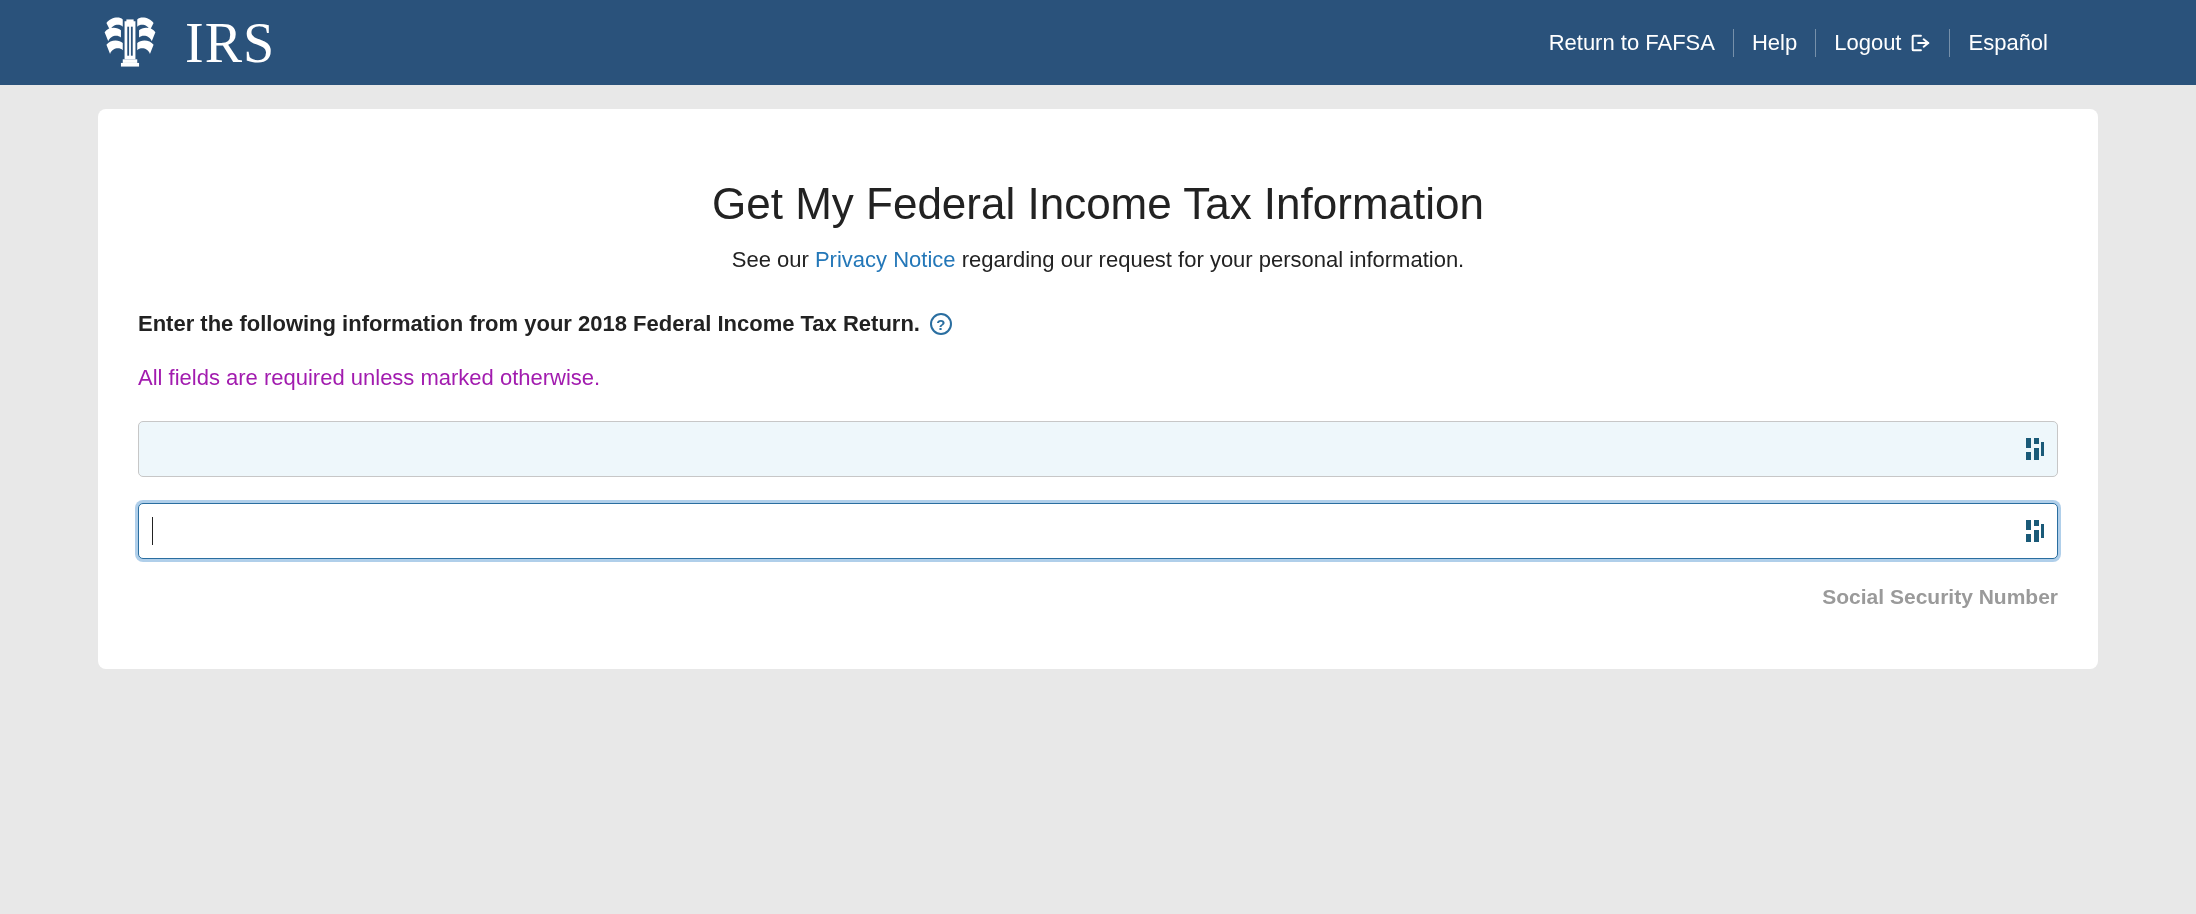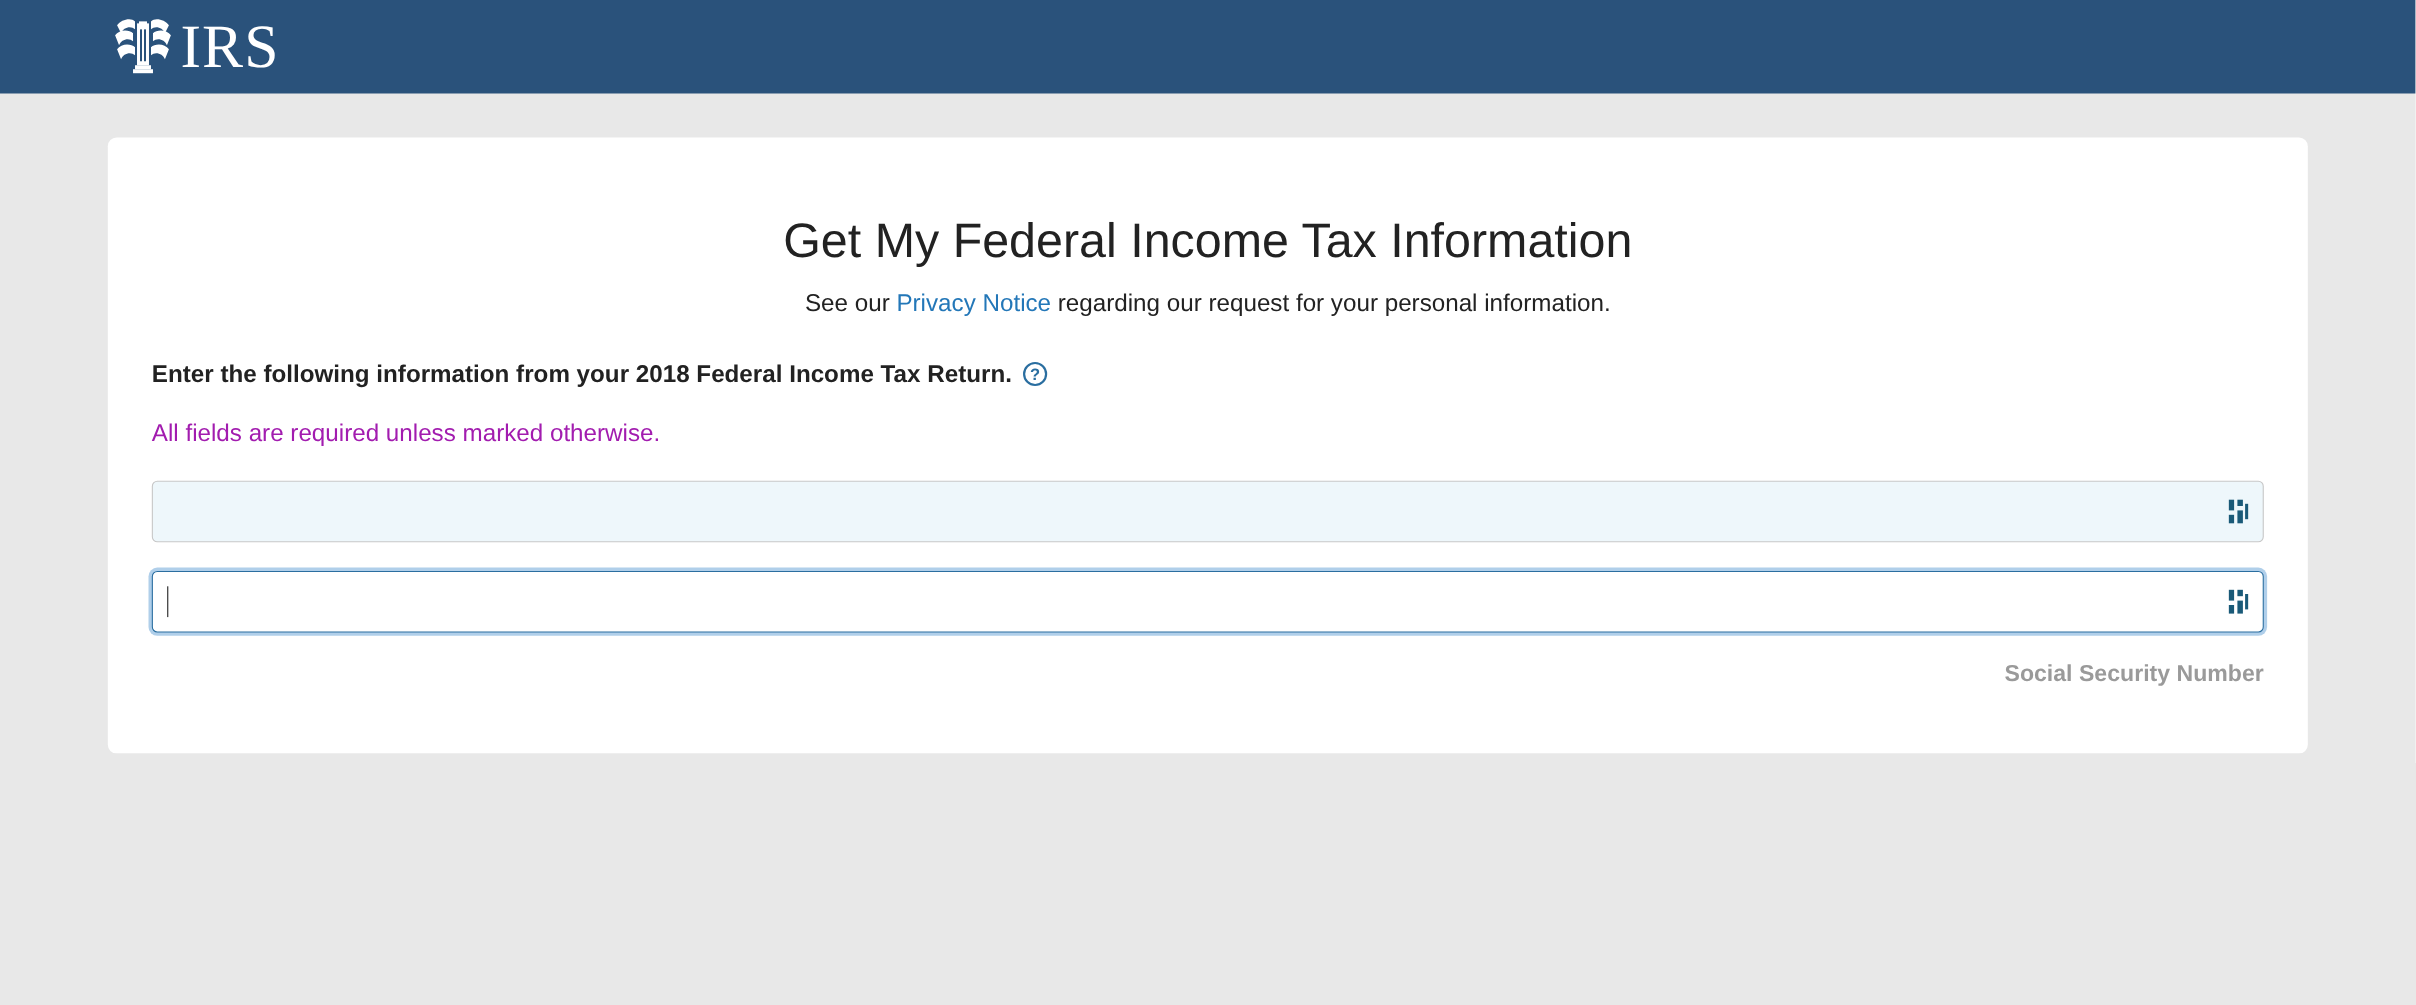--- a/index.html
+++ b/index.html
@@ -8,21 +8,21 @@
   background: #2a527b;
   height: 85px;
   display: flex;
   align-items: center;
   justify-content: space-between;
   padding: 0 130px 0 100px;
 }
 .logo {
   display: flex;
   align-items: center;
-  gap: 4px;
+  gap: 25px;
   color: #fff;
 }
 .logo-emblem {
   width: 60px;
   height: 58px;
   fill: #fff;
 }
 .logo-text {
   font-size: 56px;
   font-weight: 400;
@@ -47,21 +47,21 @@
 .topnav .sep {
   color: #fff;
   opacity: 0.6;
   font-size: 22px;
   line-height: 1;
   border-left: 1px solid rgba(255,255,255,0.6);
   height: 28px;
 }
 .card {
   background: #fff;
-  margin: 40px 98px 0 98px;
+  margin: 24px 98px 0 98px;
   border-radius: 8px;
   padding: 70px 40px 0 40px;
   min-height: 560px;
 }
 .page-title {
   text-align: center;
   font-size: 44px;
   font-weight: 400;
   color: #222;
   margin-bottom: 18px;
@@ -159,20 +159,38 @@
       <path d="M58 34 C 54 28, 44 28, 40 32 L 40 40 C 44 36, 52 38, 54 44 Z" fill="#fff"></path>
       <rect x="26" y="8" width="12" height="42" fill="#fff"></rect>
       <rect x="24" y="50" width="16" height="4" fill="#fff"></rect>
       <rect x="22" y="54" width="20" height="4" fill="#fff"></rect>
       <rect x="29" y="14" width="2" height="32" fill="#2a527b"></rect>
       <rect x="33" y="14" width="2" height="32" fill="#2a527b"></rect>
       <rect x="28" y="6" width="8" height="4" fill="#fff"></rect>
     </svg>
     <span class="logo-text">IRS</span>
   </div>
+  <nav class="topnav">
+    <a href="#">Return to FAFSA</a>
+    <span class="sep"></span>
+    <a href="#">Help</a>
+    <span class="sep"></span>
+    <a href="#">
+      <span>Logout</span>
+      <span class="logout-icon">
+        <svg viewBox="0 0 24 24" width="22" height="22" fill="none" stroke="#fff" stroke-width="2.2" stroke-linecap="round" stroke-linejoin="round">
+          <path d="M13 4 H5 a1 1 0 0 0 -1 1 v14 a1 1 0 0 0 1 1 h8"></path>
+          <path d="M16 8 l5 4 -5 4"></path>
+          <path d="M21 12 H10"></path>
+        </svg>
+      </span>
+    </a>
+    <span class="sep"></span>
+    <a href="#">Español</a>
+  </nav>
 </div>
 
 <div class="card">
   <h1 class="page-title">Get My Federal Income Tax Information</h1>
   <p class="subtitle">
     <span>See our </span><a href="#">Privacy Notice</a><span> regarding our request for your personal information.</span>
   </p>
 
   <div class="instr">
     <span>Enter the following information from your 2018 Federal Income Tax Return.</span>

